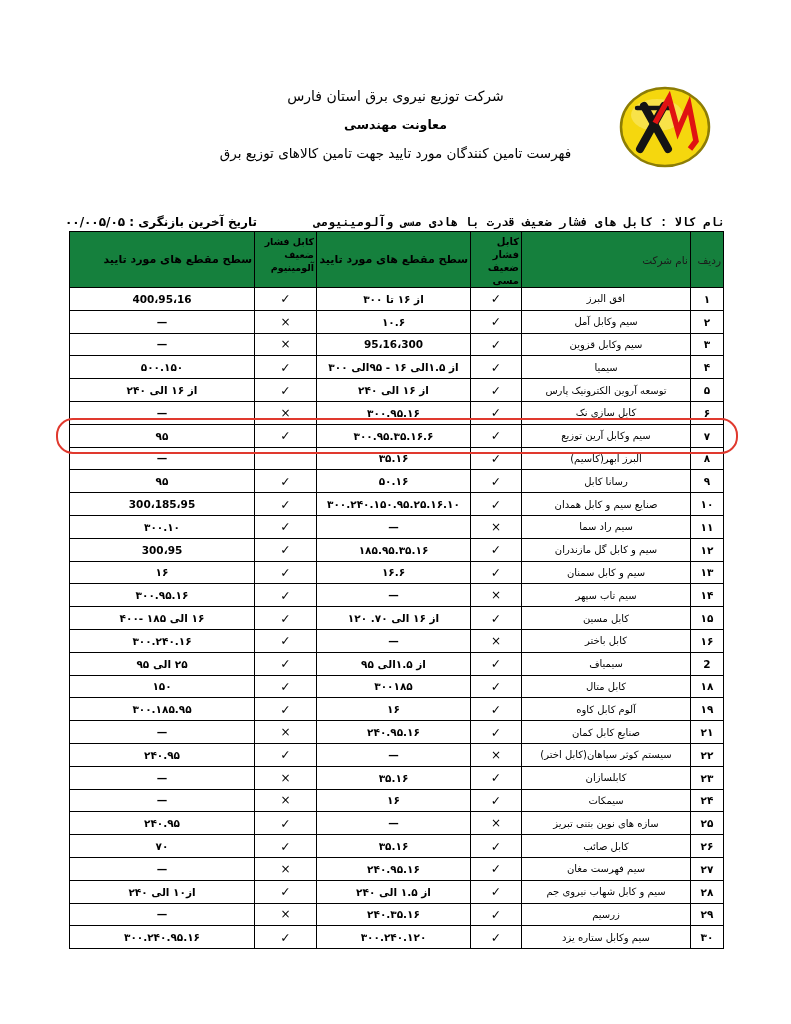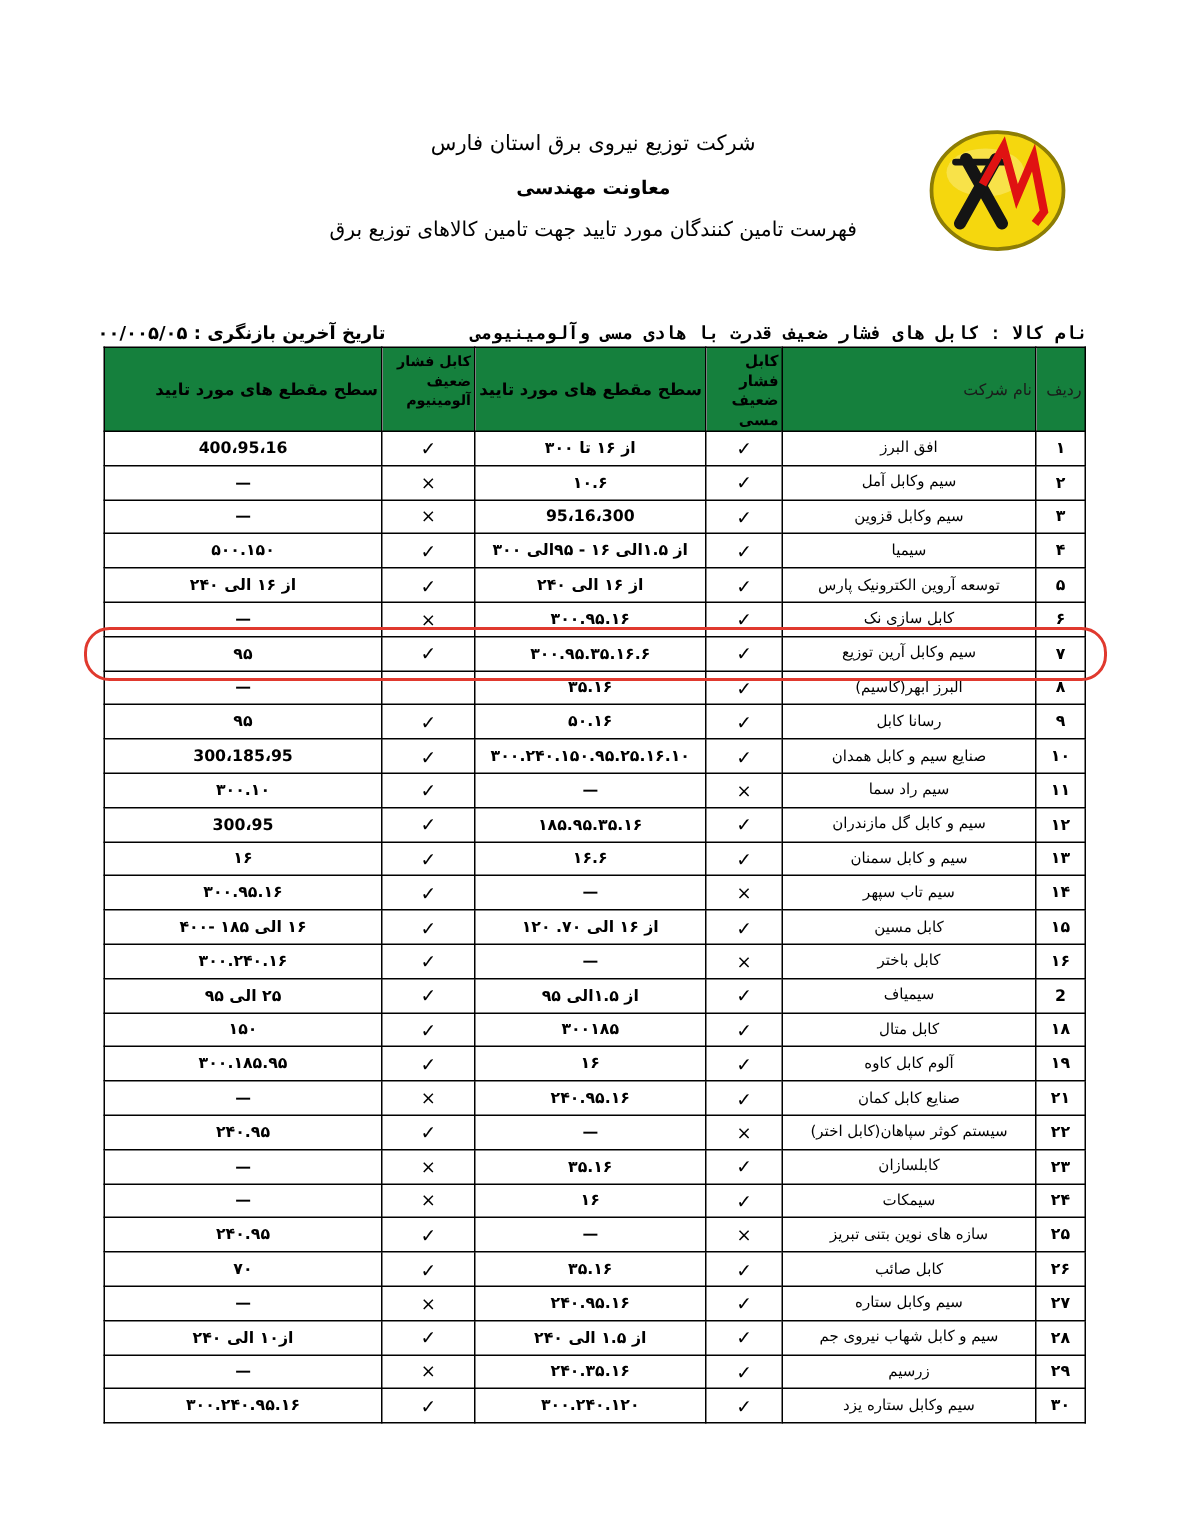--- a/index.html
+++ b/index.html
@@ -293,21 +293,21 @@
           <tr>
             <td class="td-radif">۲۶</td>
             <td class="td-company">کابل صائب</td>
             <td class="td-mark mark-yes">✓</td>
             <td class="td-sections" dir="auto">۳۵.۱۶</td>
             <td class="td-mark mark-yes">✓</td>
             <td class="td-sections" dir="auto">۷۰</td>
           </tr>
           <tr>
             <td class="td-radif">۲۷</td>
-            <td class="td-company">سیم وکابل ستاره</td>
+            <td class="td-company">سیم فهرست مغان</td>
             <td class="td-mark mark-yes">✓</td>
             <td class="td-sections" dir="auto">۲۴۰.۹۵.۱۶</td>
             <td class="td-mark mark-no">×</td>
             <td class="td-sections" dir="auto">—</td>
           </tr>
           <tr>
             <td class="td-radif">۲۸</td>
             <td class="td-company">سیم و کابل شهاب نیروی جم</td>
             <td class="td-mark mark-yes">✓</td>
             <td class="td-sections" dir="auto">از ۱.۵ الی ۲۴۰</td>

